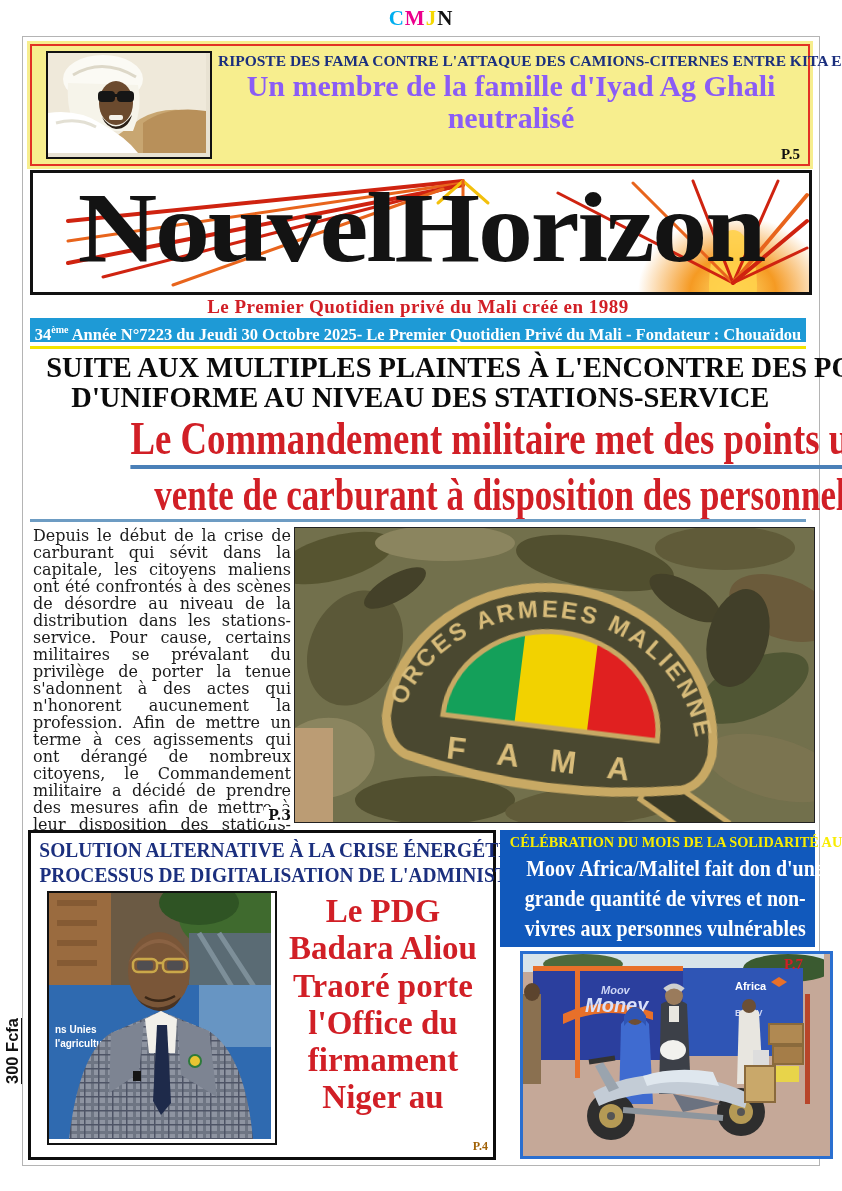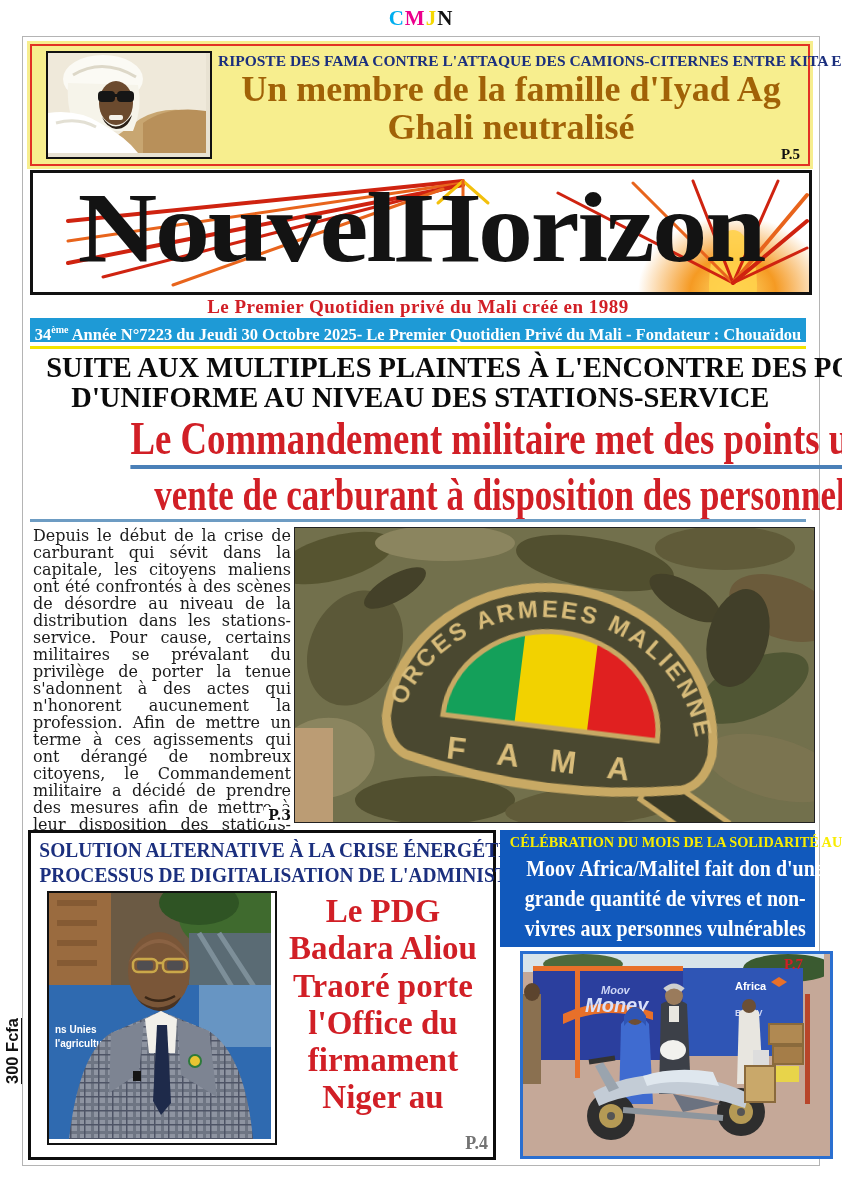--- a/index.html
+++ b/index.html
@@ -14,22 +14,22 @@
 
   
   #frame{left:22px;top:36px;width:796px;height:1128px;border:1px solid #b4b4b4;}
 
   
   #top-banner{left:30px;top:44px;width:776px;height:118px;background:#f7ee8e;
               border:2px solid #e23125;box-shadow:0 0 0 3px #f7ee8e;}
   #tb-photo{left:14px;top:5px;width:162px;height:104px;border:2px solid #111;background:#e8e2d2;}
   #tb-kicker{left:186px;top:6px;width:586px;text-align:center;color:#1b2f7e;
              font-weight:bold;font-size:15.5px;}
-  #tb-head{left:186px;top:24px;width:586px;text-align:center;color:#a16207;
-           font-weight:bold;font-size:36px;line-height:1.06;}
+  #tb-head{left:186px;top:24px;width:586px;text-align:center;color:#8b5cf6;
+           font-weight:bold;font-size:30px;line-height:1.06;}
   #tb-pref{right:8px;bottom:1px;font-weight:bold;font-size:15px;color:#111;}
 
   
   #masthead{left:30px;top:170px;width:776px;height:119px;border:3px solid #111;background:#fff;overflow:hidden;}
   #mh-title{left:0;top:3px;width:100%;text-align:center;font-weight:bold;font-size:100px;
             line-height:1.04;color:#131313;letter-spacing:-2px;}
   #mh-title .cx{transform:scaleX(1.1);}
   #tagline{left:30px;top:296px;width:776px;text-align:center;color:#d11f26;
            font-weight:bold;font-size:19px;letter-spacing:.5px;}
   #issue-bar{left:30px;top:318px;width:776px;height:24px;background:#1e9ad6;color:#fff;
@@ -54,21 +54,21 @@
   #lead-photo{left:294px;top:527px;width:519px;height:294px;border:1px solid #222;overflow:hidden;}
 
   
   #box-left{left:28px;top:830px;width:462px;height:324px;border:3px solid #0d0d0d;background:#fff;}
   #bl-kicker{left:0;top:5px;width:100%;text-align:center;color:#1b2f7e;font-weight:bold;
              font-size:20px;line-height:25px;}
   #bl-kicker .cx{transform:scaleX(.97);}
   #bl-photo{left:16px;top:58px;width:226px;height:250px;border:2px solid #111;overflow:hidden;}
   #bl-head{left:248px;top:60px;width:208px;text-align:center;color:#d11f26;font-weight:bold;
            font-size:33px;line-height:1.13;}
-  #bl-pref{right:5px;bottom:3px;font-weight:bold;font-size:18px;color:#737373;}
+  #bl-pref{right:5px;bottom:3px;font-weight:bold;font-size:12px;color:#a16207;}
 
   
   #box-right{left:500px;top:830px;width:315px;height:330px;}
   #br-header{left:0;top:0;width:315px;height:117px;background:#1159bc;}
   #br-kicker{left:0;top:4px;width:100%;text-align:center;color:#f8ec00;font-weight:bold;font-size:15px;}
   #br-kicker .cx{transform:scaleX(.95);}
   #br-head{left:0;top:23px;width:100%;text-align:left;color:#ffffff;font-weight:bold;
            font-size:23.5px;line-height:30px;}
   #br-head .cx{transform:scaleX(.85);}
   #br-photo{left:0;top:121px;width:307px;height:202px;border:3px solid #2a6fd0;overflow:hidden;background:#c5a898;margin-left:20px;}

